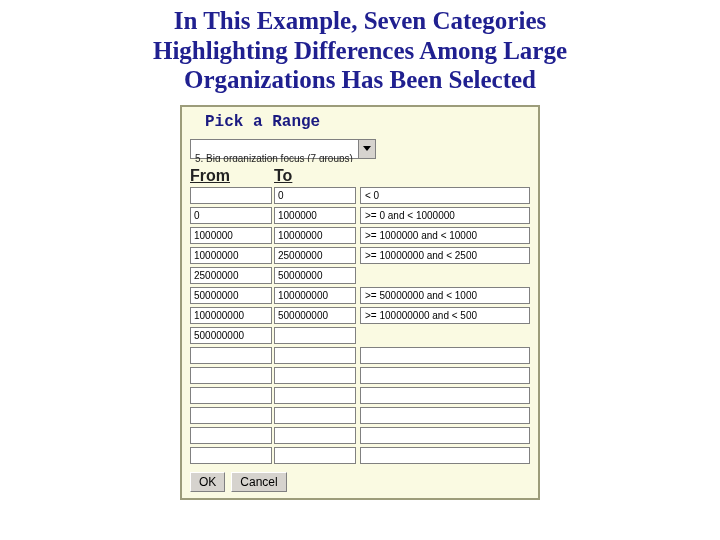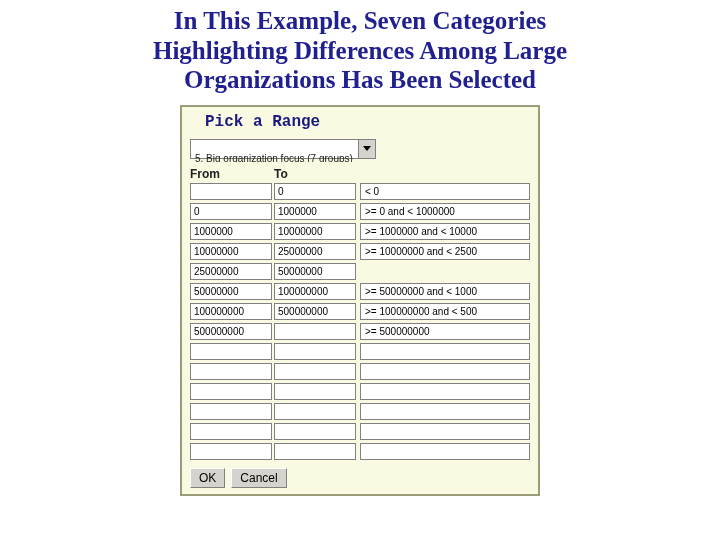--- a/index.html
+++ b/index.html
@@ -58,22 +58,23 @@
     background: #d6d3ce;
     border-left: 1px solid #808080;
     display: flex;
     align-items: center;
     justify-content: center;
   }
   .dropdown-btn svg { display: block; }
   .col-headers {
     display: flex;
     margin: 2px 0 2px 2px;
-    font-size: 12px;
+    font-size: 16px;
     font-weight: bold;
+    text-decoration: underline;
   }
   .hdr-from { width: 84px; }
   .hdr-to   { width: 84px; }
   .rows { margin-left: 2px; }
   .row {
     display: flex;
     margin-bottom: 3px;
     align-items: center;
   }
   .cell-input {
@@ -176,21 +177,20 @@
         <input class="range-label" readonly="" value="&gt;= 50000000 and &lt; 1000" style="">
       </div>
       <div class="row">
         <input class="cell-input" value="100000000" style="">
         <input class="cell-input" value="500000000" style="">
         <input class="range-label" readonly="" value="&gt;= 100000000 and &lt; 500" style="">
       </div>
       <div class="row">
         <input class="cell-input" value="500000000" style="">
         <input class="cell-input" value="" style="">
-        <input class="range-label" readonly="" value="&gt;= 500000000" style="">
       </div>
       <div class="row">
         <input class="cell-input" value="" style="">
         <input class="cell-input" value="" style="">
         <input class="range-label" readonly="" value="" style="">
       </div>
       <div class="row">
         <input class="cell-input" value="" style="">
         <input class="cell-input" value="" style="">
         <input class="range-label" readonly="" value="" style="">

